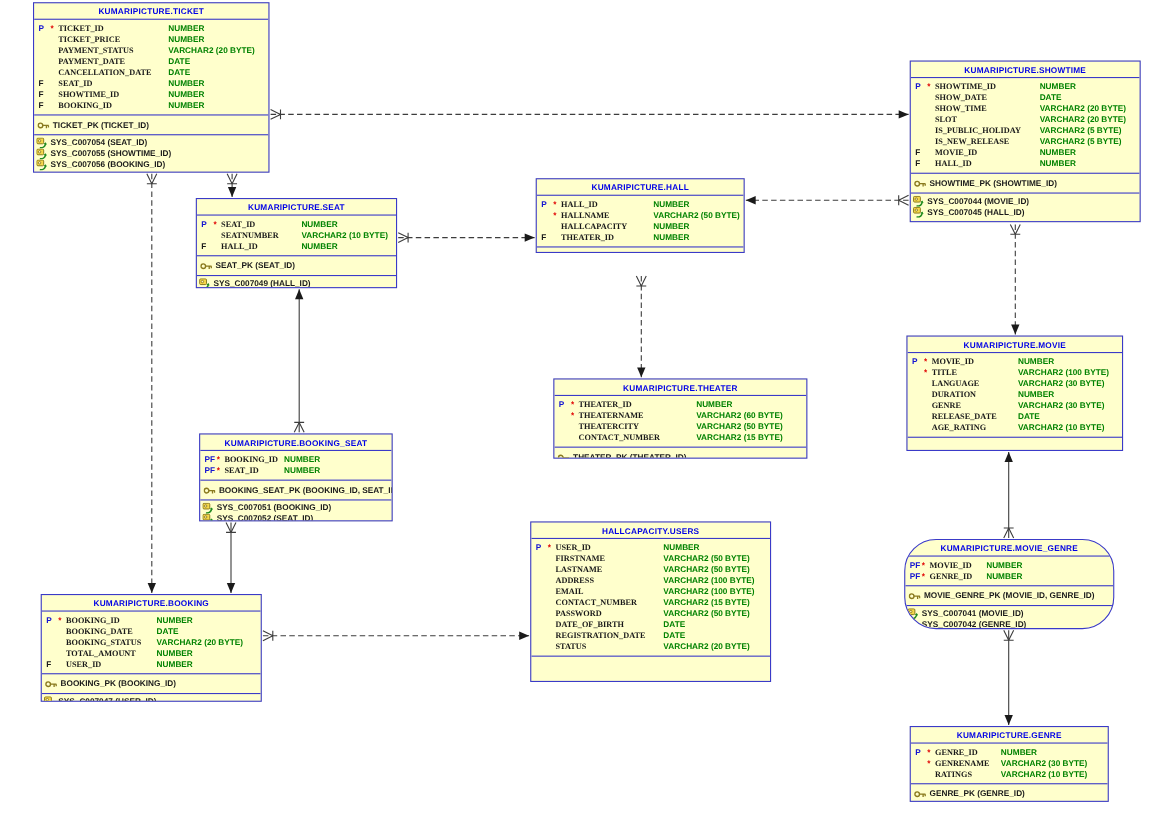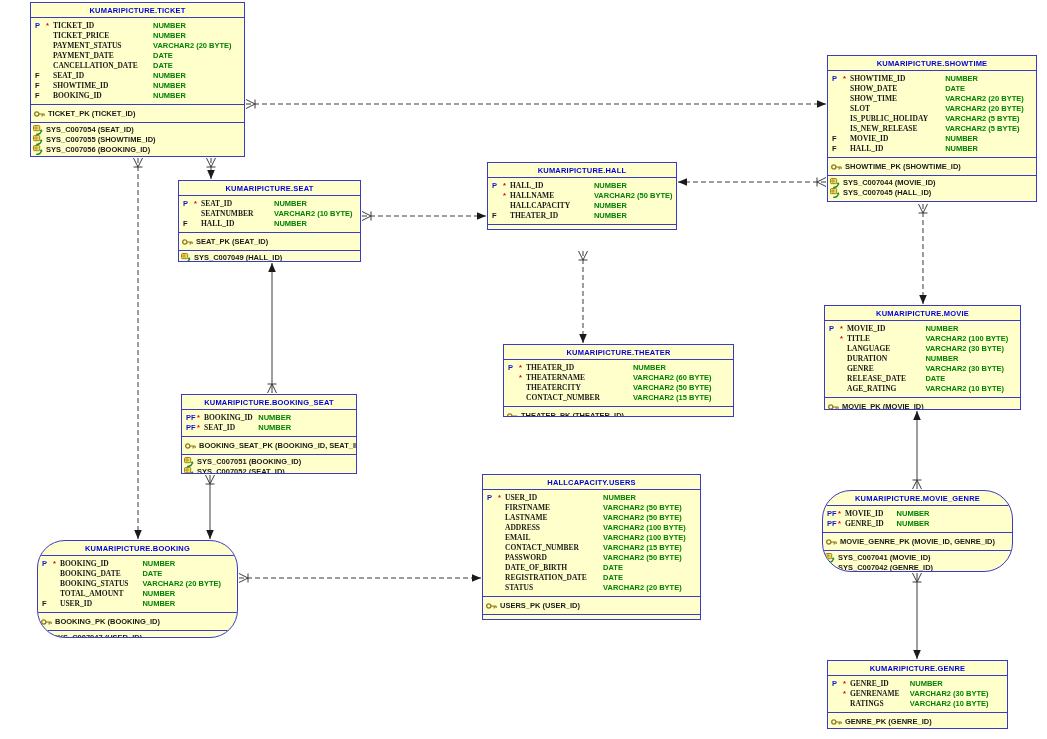--- a/index.html
+++ b/index.html
@@ -517,31 +517,22 @@
           <span class="nm">REGISTRATION_DATE</span>
           <span class="tp">DATE</span>
         </div>
         <div class="crow">
           <span class="mk"></span>
           <span class="st"></span>
           <span class="nm">STATUS</span>
           <span class="tp">VARCHAR2 (20 BYTE)</span>
         </div>
       </div>
-      <div class="epk">
-        <span class="icn">
-          <svg width="11" height="8" viewBox="0 0 11 8">
-            <circle cx="2.8" cy="4" r="2.1" fill="none" stroke="#8a7a1e" stroke-width="1.3"></circle>
-            <path d="M4.9 4 H10.3 M8.2 4 V6.6 M10.1 4 V5.9" fill="none" stroke="#8a7a1e" stroke-width="1.2"></path>
-          </svg>
-        </span>
-        <span>USERS_PK (USER_ID)</span>
-      </div>
-    </div>
-    <div class="entity" style="left: 37px; top: 540px; width: 201px; height: 98px; border-radius: 28px; --tw: 48%;">
+    </div>
+    <div class="entity" style="left: 37px; top: 540px; width: 201px; height: 98px; --tw: 48%;">
       <div class="etitle">KUMARIPICTURE.BOOKING</div>
       <div class="ecols">
         <div class="crow">
           <span class="mk">P</span>
           <span class="st">*</span>
           <span class="nm">BOOKING_ID</span>
           <span class="tp">NUMBER</span>
         </div>
         <div class="crow">
           <span class="mk"></span>
@@ -629,29 +620,20 @@
           <span class="st"></span>
           <span class="nm">RELEASE_DATE</span>
           <span class="tp">DATE</span>
         </div>
         <div class="crow">
           <span class="mk"></span>
           <span class="st"></span>
           <span class="nm">AGE_RATING</span>
           <span class="tp">VARCHAR2 (10 BYTE)</span>
         </div>
-      </div>
-      <div class="epk">
-        <span class="icn">
-          <svg width="11" height="8" viewBox="0 0 11 8">
-            <circle cx="2.8" cy="4" r="2.1" fill="none" stroke="#8a7a1e" stroke-width="1.3"></circle>
-            <path d="M4.9 4 H10.3 M8.2 4 V6.6 M10.1 4 V5.9" fill="none" stroke="#8a7a1e" stroke-width="1.2"></path>
-          </svg>
-        </span>
-        <span>MOVIE_PK (MOVIE_ID)</span>
       </div>
     </div>
     <div class="entity" style="left: 822px; top: 490px; width: 191px; height: 82px; border-radius: 29px; --tw: 62%;">
       <div class="etitle">KUMARIPICTURE.MOVIE_GENRE</div>
       <div class="ecols">
         <div class="crow">
           <span class="mk">PF</span>
           <span class="st">*</span>
           <span class="nm">MOVIE_ID</span>
           <span class="tp">NUMBER</span>

